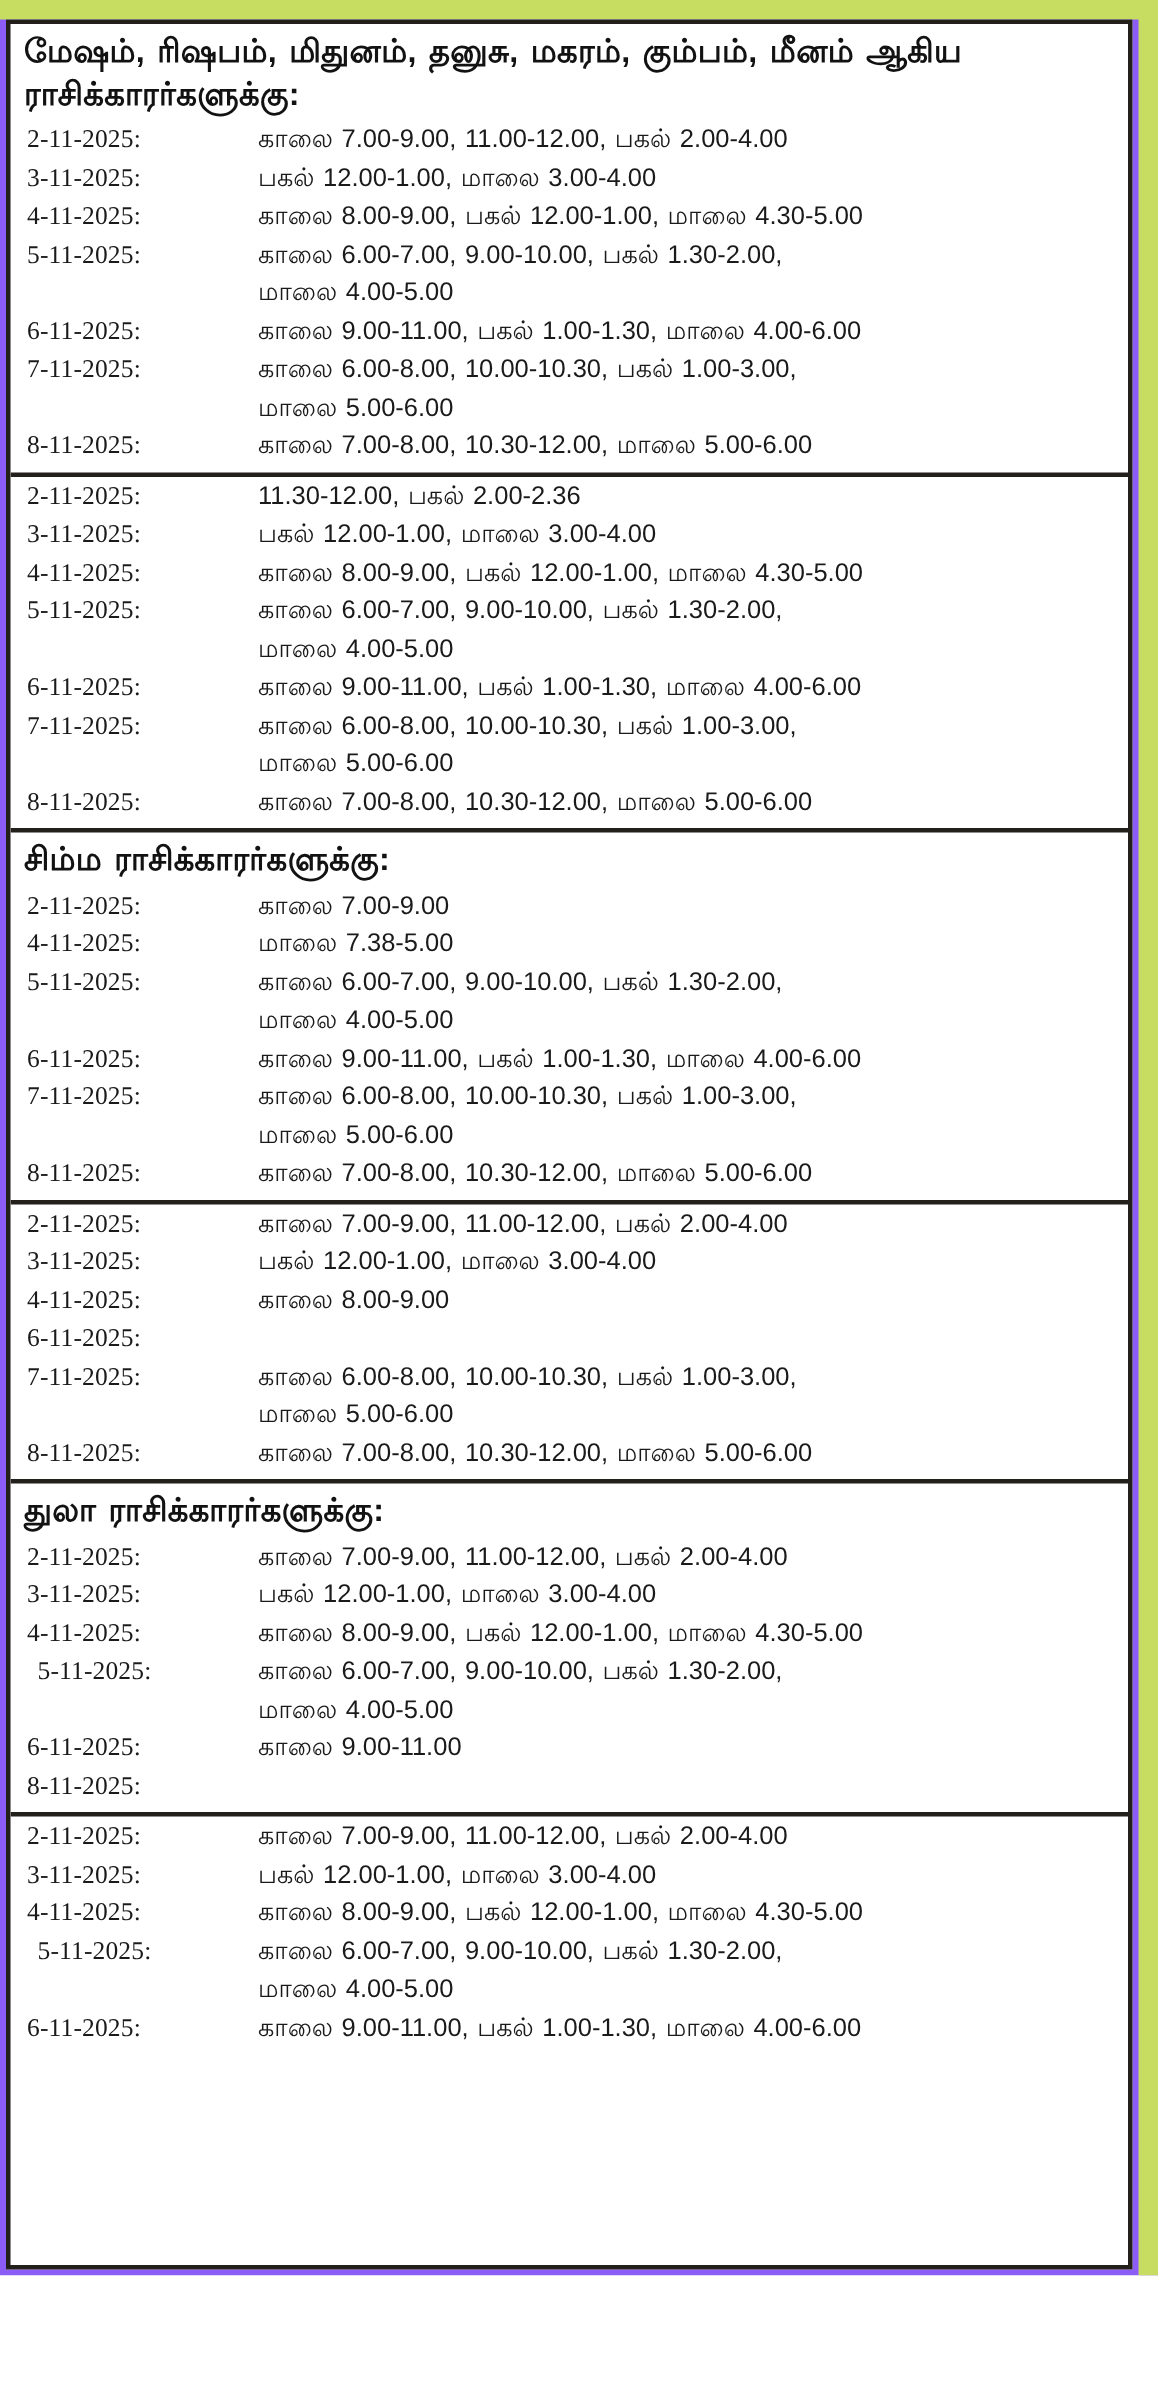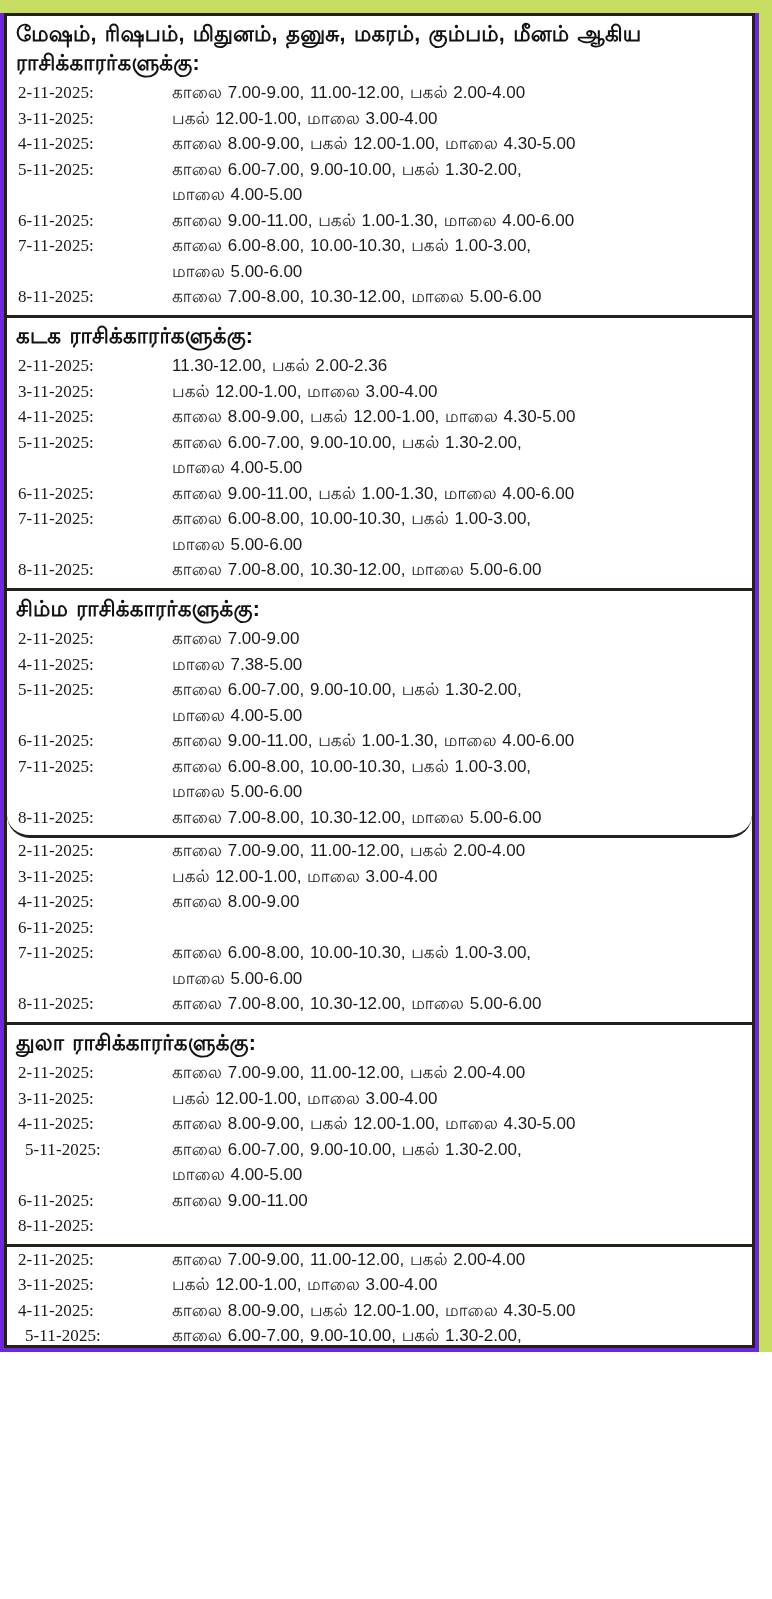--- a/index.html
+++ b/index.html
@@ -8,23 +8,23 @@
     padding: 0;
     background: #ffffff;
   }
   body {
     font-family: "Liberation Sans", "DejaVu Sans", sans-serif;
   }
 
   .page {
     position: relative;
     width: 772px;
-    height: 1352px;
+    height: 1517px;
     box-sizing: border-box;
-    background: #6d28d9;
+    background: #8b5cf6;
     overflow: hidden;
   }
 
   
   .band-top {
     position: absolute;
     top: 0; left: 0;
     width: 772px;
     height: 13px;
     background: #c6dd62;
@@ -149,21 +149,20 @@
               <div class="row-date"></div>
               <div class="row-times">மாலை  5.00-6.00</div>
             </div>
             <div class="row">
               <div class="row-date">8-11-2025:</div>
               <div class="row-times">காலை  7.00-8.00,  10.30-12.00,  மாலை  5.00-6.00</div>
             </div>
           </div>
         </div>
         <div class="section" style="border-bottom-color: rgb(35, 31, 26);">
-          <div class="section-header">கடக ராசிக்காரர்களுக்கு:</div>
           <div class="rows">
             <div class="row">
               <div class="row-date">2-11-2025:</div>
               <div class="row-times">11.30-12.00,  பகல்  2.00-2.36</div>
             </div>
             <div class="row">
               <div class="row-date">3-11-2025:</div>
               <div class="row-times">பகல்  12.00-1.00,  மாலை  3.00-4.00</div>
             </div>
             <div class="row">
@@ -189,21 +188,21 @@
             <div class="row cont">
               <div class="row-date"></div>
               <div class="row-times">மாலை  5.00-6.00</div>
             </div>
             <div class="row">
               <div class="row-date">8-11-2025:</div>
               <div class="row-times">காலை  7.00-8.00,  10.30-12.00,  மாலை  5.00-6.00</div>
             </div>
           </div>
         </div>
-        <div class="section" style="border-bottom-color: rgb(35, 31, 26); border-radius: 23px;">
+        <div class="section" style="border-bottom-color: rgb(35, 31, 26);">
           <div class="section-header">சிம்ம ராசிக்காரர்களுக்கு:</div>
           <div class="rows">
             <div class="row">
               <div class="row-date">2-11-2025:</div>
               <div class="row-times">காலை  7.00-9.00</div>
             </div>
             <div class="row">
               <div class="row-date">4-11-2025:</div>
               <div class="row-times">மாலை  7.38-5.00</div>
             </div>

